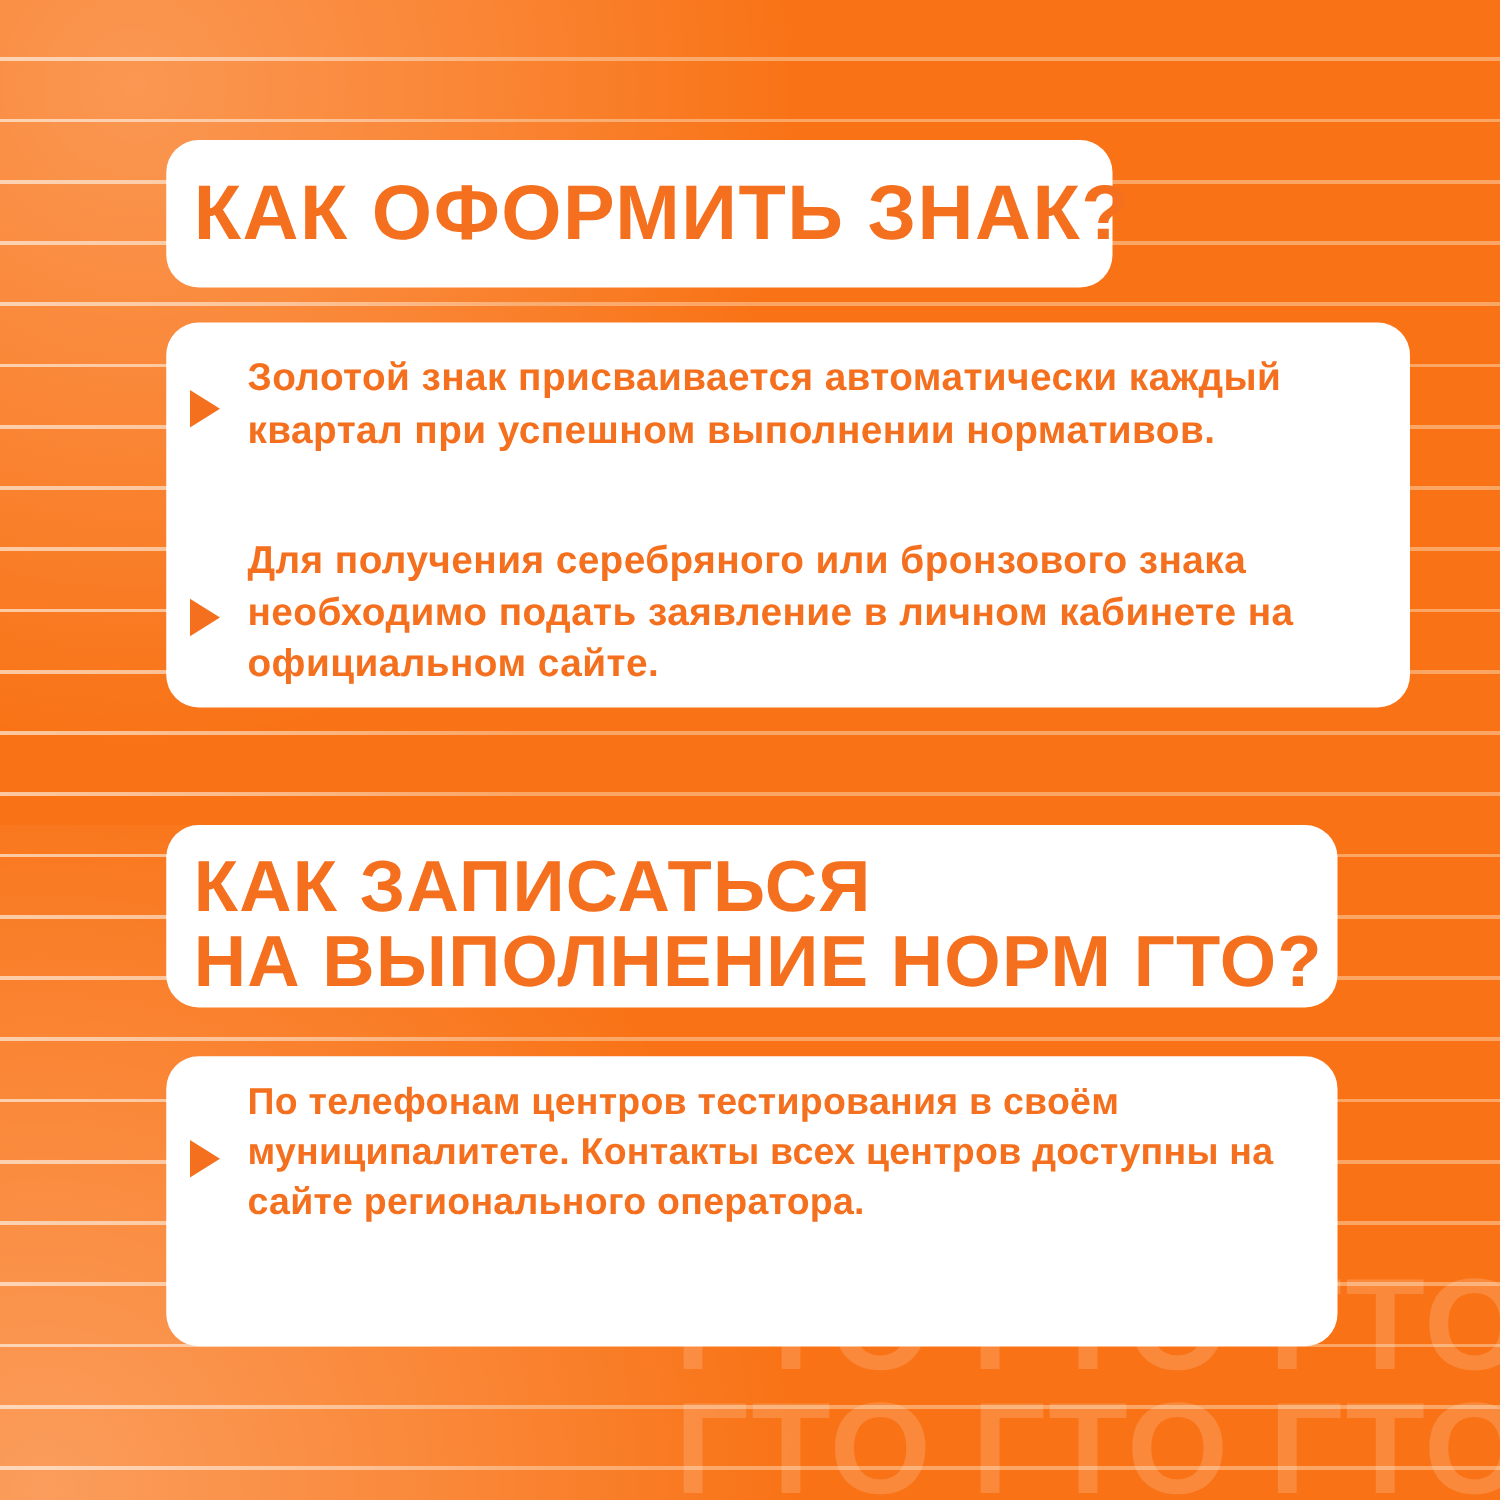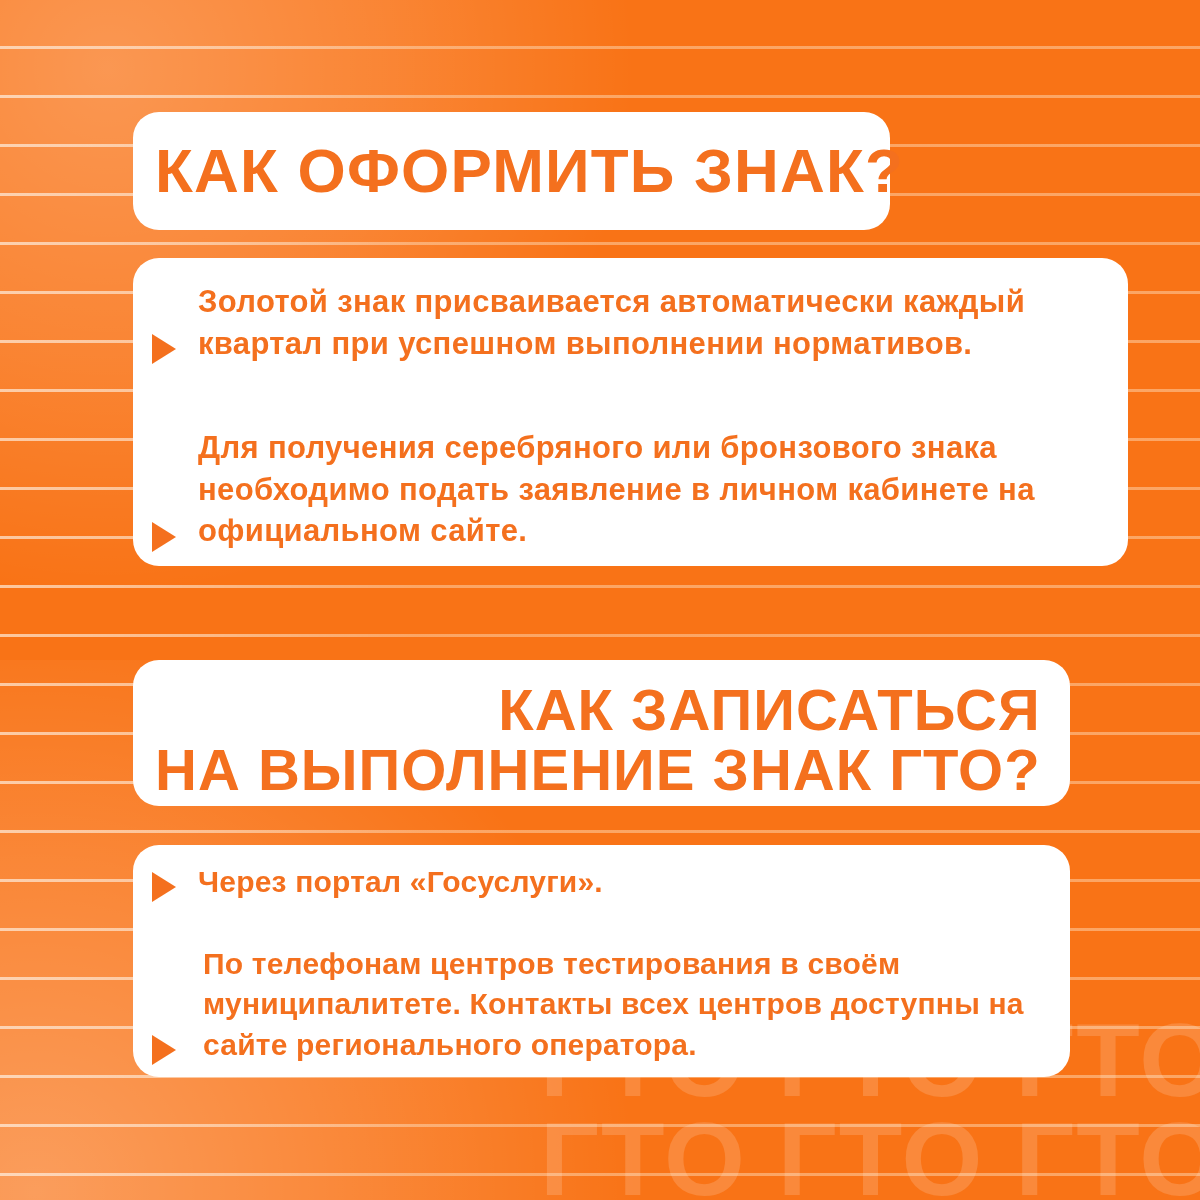--- a/index.html
+++ b/index.html
@@ -91,37 +91,36 @@
   .card-body-2 { left:133px; top:845px;  width:937px;  height:232px; }
 
   .heading{
     position:absolute;
     color:#F4701E;
     font-weight:bold;
     font-size:62px;
     letter-spacing:1.2px;
     line-height:1.03;
     white-space:nowrap;
-    text-align:right;
   }
   .heading-1{ left:155px; top:139px; }
   .heading-2{ left:155px; top:680px; font-size:58px; letter-spacing:1px; }
   .heading-2 .hline{ display:block; }
 
   
   .bullets{
     position:absolute;
     color:#F4701E;
   }
   .bullets-1{ left:152px; top:281px; width:985px; }
   .bullets-2{ left:152px; top:862px; width:925px; }
 
   .bullet{
     display:flex;
-    align-items:flex-end;
+    align-items:center;
     gap:22px;
   }
   .bullets-1 .bullet + .bullet{ margin-top:63px; }
   .bullets-2 .bullet + .bullet{ margin-top:42px;gap:27px; }
 
   .bullet-marker{
     flex:0 0 auto;
     width:0; height:0;
     border-top:15px solid transparent;
     border-bottom:15px solid transparent;
@@ -167,28 +166,24 @@
     </div>
     <div class="bullet">
       <span class="bullet-marker"></span>
       <span class="bullet-text">Для получения серебряного или бронзового знака необходимо подать заявление в личном кабинете на официальном сайте.</span>
     </div>
   </div>
 
   <div class="card card-title-2"></div>
   <div class="heading heading-2">
     <span class="hline">КАК ЗАПИСАТЬСЯ</span>
-    <span class="hline">НА ВЫПОЛНЕНИЕ ЗНАК ГТО?</span>
+    <span class="hline">НА ВЫПОЛНЕНИЕ НОРМ ГТО?</span>
   </div>
 
   <div class="card card-body-2"></div>
   <div class="bullets bullets-2">
-    <div class="bullet">
-      <span class="bullet-marker"></span>
-      <span class="bullet-text">Через портал «Госуслуги».</span>
-    </div>
     <div class="bullet">
       <span class="bullet-marker"></span>
       <span class="bullet-text">По телефонам центров тестирования в своём муниципалитете. Контакты всех центров доступны на сайте регионального оператора.</span>
     </div>
   </div>
 
 </div>
 
 </body></html>

